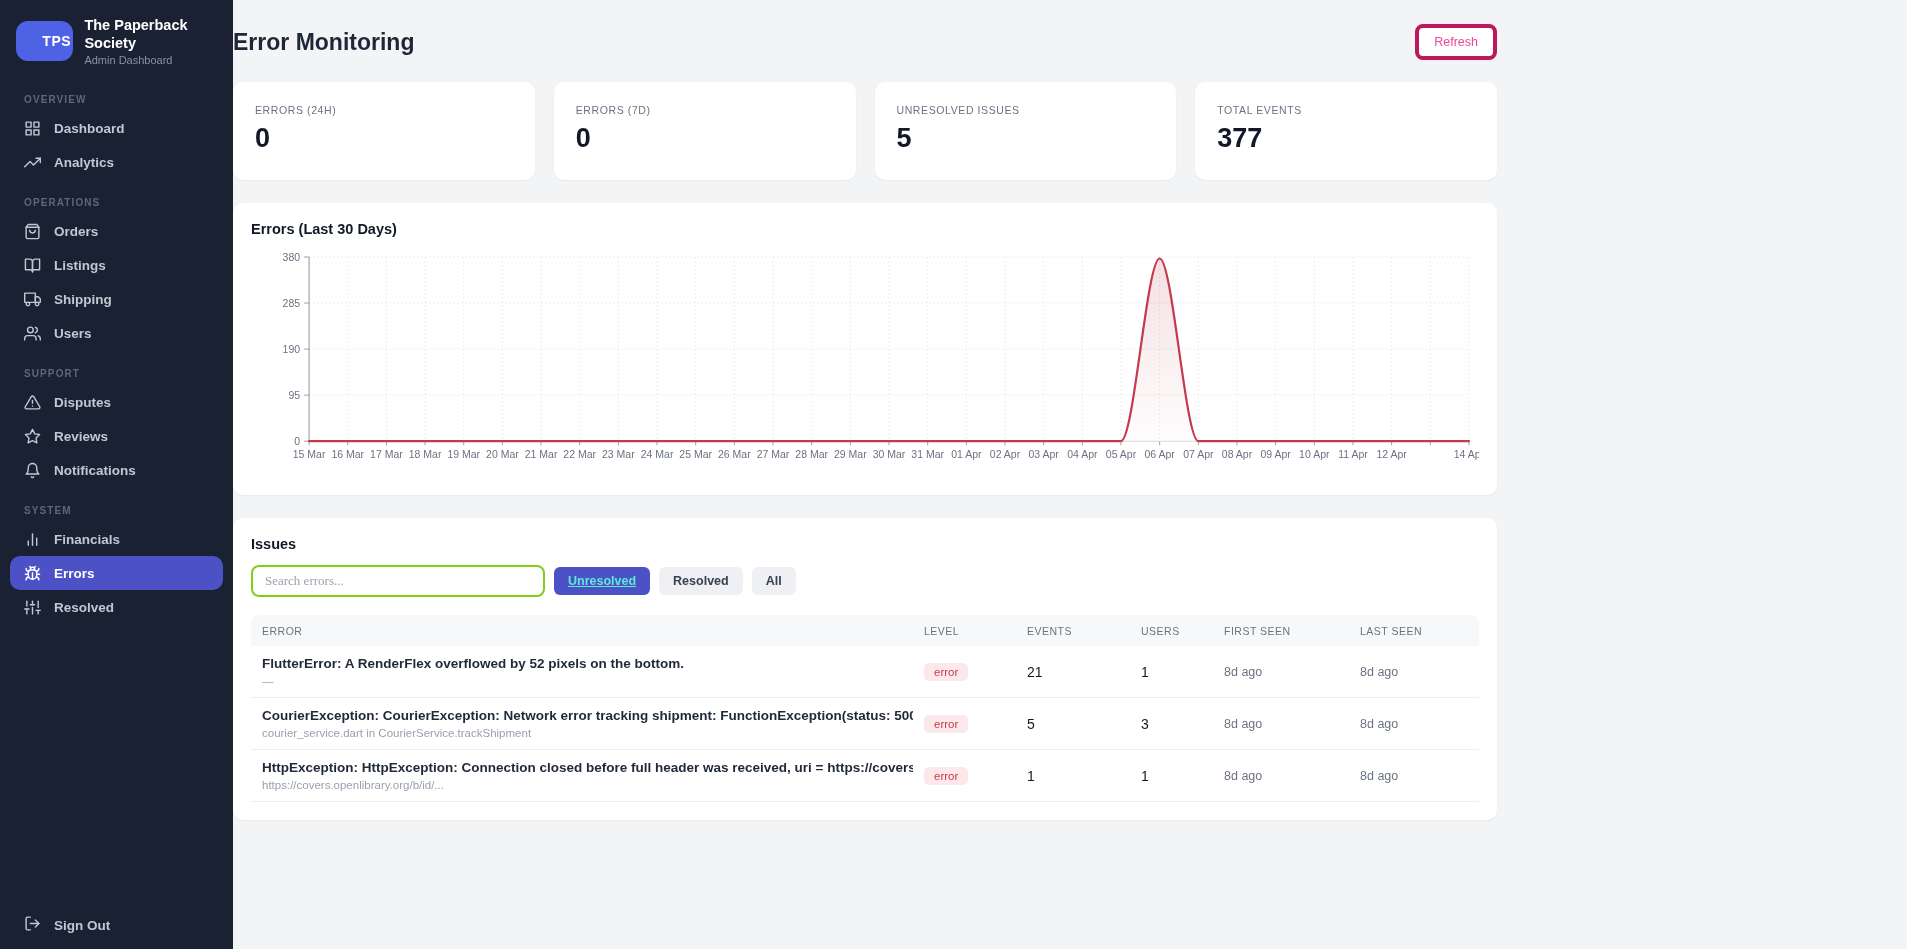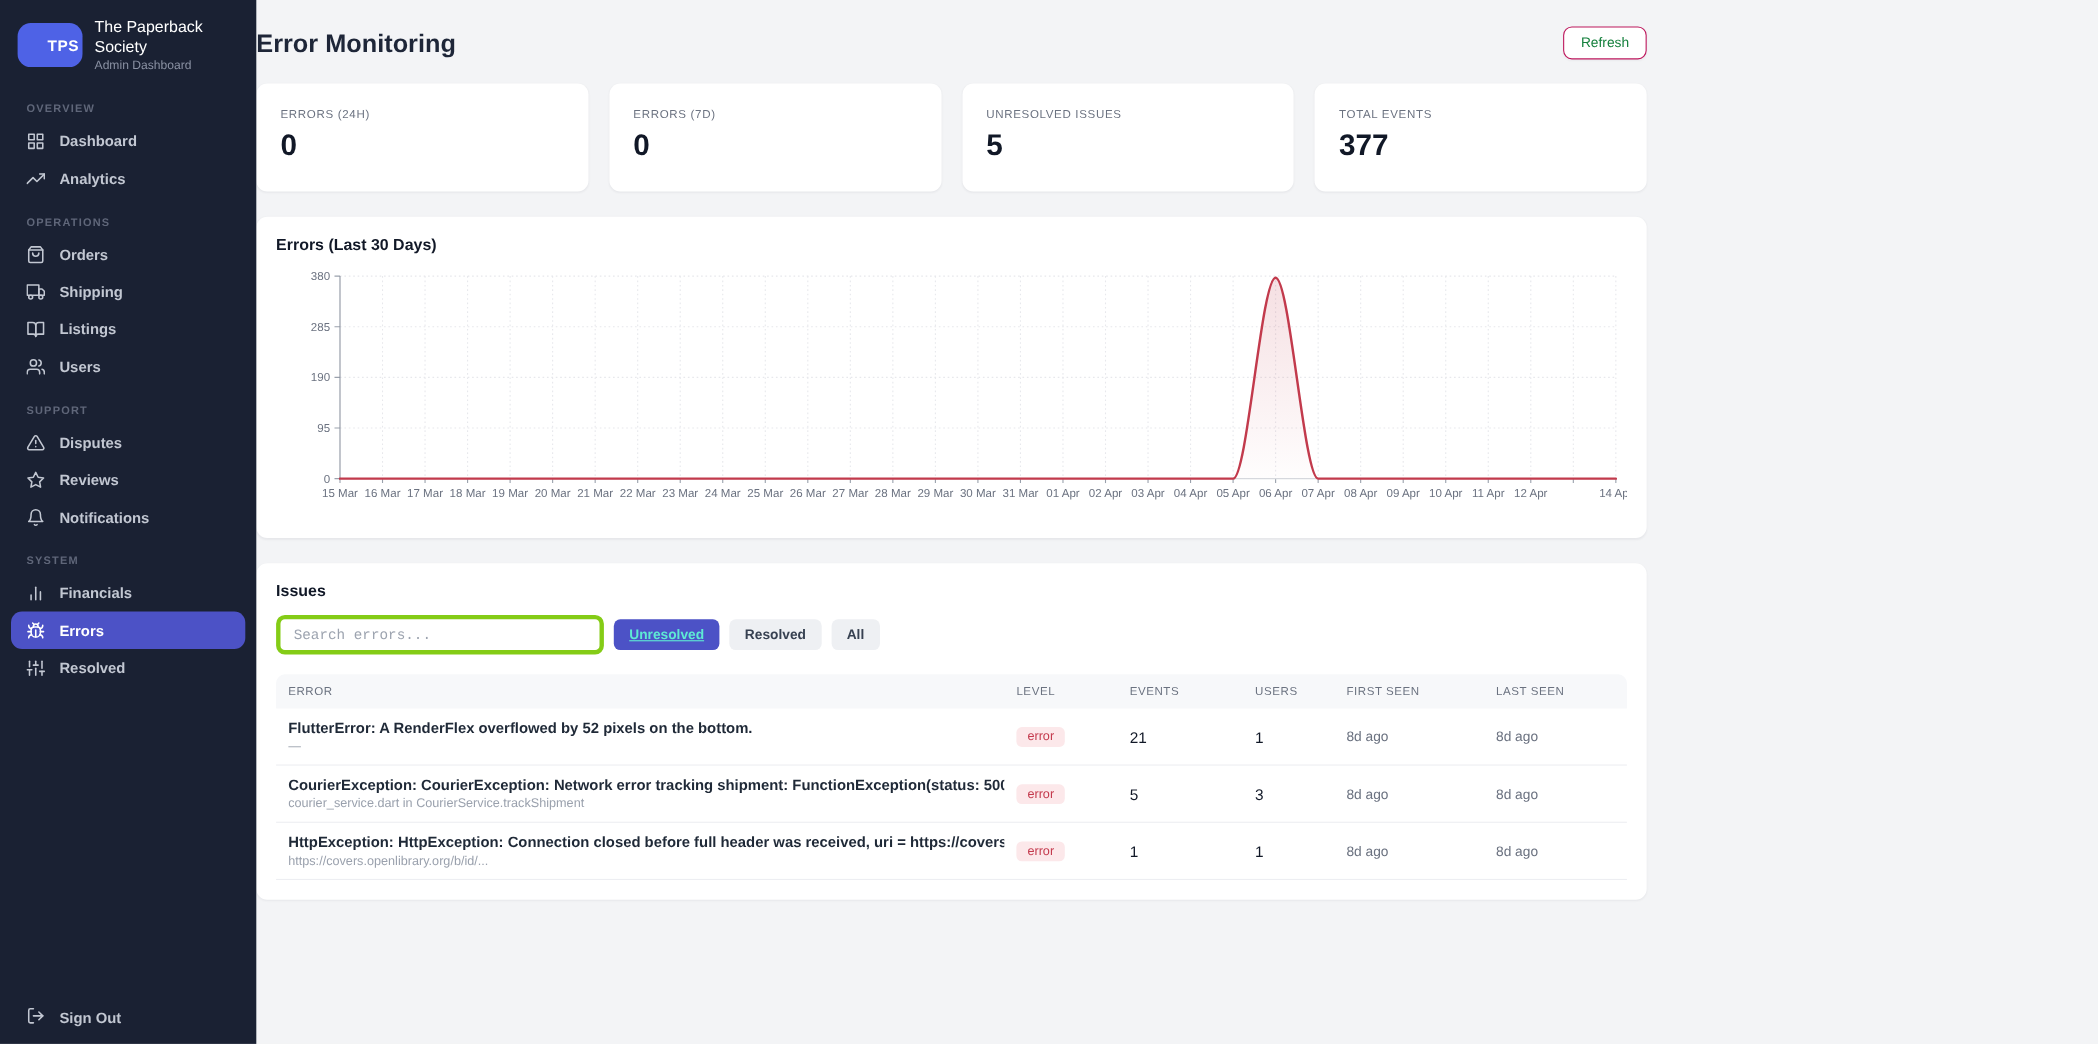--- a/index.html
+++ b/index.html
@@ -4,57 +4,57 @@
 <style>
   html,body{margin:0;padding:0;overflow:hidden;}
   body{width:1907px;height:949px;background:#f3f4f6;font-family:"Liberation Sans",sans-serif;color:#1f2937;}
   .app{display:flex;width:100%;height:100%;}
 
   
   .sidebar{width:233px;flex-shrink:0;background:#1a2133;color:#c2c7d2;position:relative;}
   .brand{display:flex;align-items:center;gap:11px;padding:16px 16px 10px 16px;}
   .logo{width:40px;height:40px;border-radius:12px;background:#4e62e6;color:#fff;font-weight:bold;
         font-size:14px;display:flex;align-items:center;justify-content:center;letter-spacing:.5px;padding-left:24px;}
-  .brand-name{font-size:14.5px;font-weight:normal;color:#fff;line-height:1.25;}
+  .brand-name{font-size:14.5px;font-weight:bold;color:#fff;line-height:1.25;}
   .brand-sub{font-size:11px;color:#8a91a3;margin-top:2px;}
   .nav-section{font-size:10px;letter-spacing:1.1px;color:#5f6679;font-weight:bold;
                margin:18px 0 6px 0;padding-left:24px;text-transform:uppercase;}
   .nav-item{display:flex;align-items:center;gap:13px;height:34px;margin:0 10px;padding:0 14px;
             border-radius:10px;font-size:13.5px;font-weight:600;color:#c2c7d2;cursor:pointer;}
   .nav-item .nav-icon{display:flex;align-items:center;}
   .nav-item svg{width:17px;height:17px;}
   .nav-item.active{background:#4c52c6;color:#fff;}
   .signout{position:absolute;left:24px;bottom:14px;display:flex;align-items:center;gap:13px;
            font-size:13.5px;font-weight:600;color:#c2c7d2;cursor:pointer;}
   .signout svg{width:17px;height:17px;}
 
   
   .main{flex:1;overflow:hidden;}
   .content{width:1264px;}
   .page-header{display:flex;align-items:center;justify-content:space-between;margin:24px 0 22px 0;}
   .page-title{font-size:23px;font-weight:bold;color:#1e2638;}
-  .btn-refresh{background:#fff;border:1px solid #be185d;border-radius:8px;padding:7px 15px;
-               font-size:12.5px;color:#15803d;font-family:inherit;cursor:pointer;
+  .btn-refresh{background:#fff;border:4px solid #be185d;border-radius:8px;padding:7px 15px;
+               font-size:12.5px;color:#ec4899;font-family:inherit;cursor:pointer;
                box-shadow:0 1px 2px rgba(16,24,40,.04);}
 
   .stats{display:grid;grid-template-columns:repeat(4,1fr);gap:19px;}
   .stat-card{background:#fff;border-radius:10px;padding:22px 22px 26px 22px;
              box-shadow:0 1px 2px rgba(16,24,40,.05);}
   .stat-label{font-size:10.5px;letter-spacing:.6px;color:#6b7280;text-transform:uppercase;}
   .stat-value{font-size:27px;font-weight:bold;color:#111827;margin-top:7px;}
 
   .card{background:#fff;border-radius:10px;box-shadow:0 1px 2px rgba(16,24,40,.05);}
   .chart-card{margin-top:23px;padding:18px 18px 12px 18px;height:262px;}
   .card-title{font-size:14.5px;font-weight:bold;color:#111827;}
   .chart-wrap{margin-top:8px;}
 
   .issues-card{margin-top:23px;padding:18px 18px 18px 18px;}
   .toolbar{display:flex;align-items:center;gap:9px;margin:13px 0 18px 0;}
-  .search-input{width:266px;height:28px;border:4px solid #84cc16;border-radius:8px;padding:0 12px;
-                font-size:13px;font-family:Liberation Mono, monospace;color:#1f2937;outline:none;}
+  .search-input{width:266px;height:28px;border:2px solid #84cc16;border-radius:8px;padding:0 12px;
+                font-size:13px;font-family:Liberation Serif, serif;color:#1f2937;outline:none;}
   .search-input::placeholder{color:#9ca3af;}
   .filter-btn{border:none;border-radius:6px;padding:7px 14px;font-size:12.5px;font-weight:600;
               font-family:inherit;background:#eef0f3;color:#374151;cursor:pointer;}
   .filter-btn.active{background:#4c52c6;color:#5eead4;text-decoration:underline;}
 
   .thead,.trow{display:grid;grid-template-columns:662px 103px 114px 83px 136px 1fr;align-items:center;}
   .thead{background:#f7f8fa;border-radius:8px 8px 0 0;height:31px;}
   .th{font-size:10.5px;letter-spacing:.5px;color:#6b7280;text-transform:uppercase;padding-left:11px;}
   .trow{border-bottom:1px solid #edeef2;padding:10px 0;min-height:31px;cursor:pointer;}
   .td{padding-left:11px;}
@@ -107,36 +107,36 @@
               <path d="M6 2 3 6v14a2 2 0 0 0 2 2h14a2 2 0 0 0 2-2V6l-3-4z"></path>
               <line x1="3" y1="6" x2="21" y2="6"></line>
               <path d="M16 10a4 4 0 0 1-8 0"></path>
             </svg>
           </span>
           <span class="nav-label">Orders</span>
         </div>
         <div class="nav-item">
           <span class="nav-icon">
             <svg viewBox="0 0 24 24" fill="none" stroke="currentColor" stroke-width="2" stroke-linecap="round" stroke-linejoin="round">
+              <path d="M2 3h6a4 4 0 0 1 4 4v14a3 3 0 0 0-3-3H2z"></path>
+              <path d="M22 3h-6a4 4 0 0 0-4 4v14a3 3 0 0 1 3-3h7z"></path>
+            </svg>
+          </span>
+          <span class="nav-label">Listings</span>
+        </div>
+        <div class="nav-item">
+          <span class="nav-icon">
+            <svg viewBox="0 0 24 24" fill="none" stroke="currentColor" stroke-width="2" stroke-linecap="round" stroke-linejoin="round">
               <rect x="1" y="3" width="15" height="13"></rect>
               <polygon points="16 8 20 8 23 11 23 16 16 16 16 8"></polygon>
               <circle cx="5.5" cy="18.5" r="2.5"></circle>
               <circle cx="18.5" cy="18.5" r="2.5"></circle>
             </svg>
           </span>
           <span class="nav-label">Shipping</span>
-        </div>
-        <div class="nav-item">
-          <span class="nav-icon">
-            <svg viewBox="0 0 24 24" fill="none" stroke="currentColor" stroke-width="2" stroke-linecap="round" stroke-linejoin="round">
-              <path d="M2 3h6a4 4 0 0 1 4 4v14a3 3 0 0 0-3-3H2z"></path>
-              <path d="M22 3h-6a4 4 0 0 0-4 4v14a3 3 0 0 1 3-3h7z"></path>
-            </svg>
-          </span>
-          <span class="nav-label">Listings</span>
         </div>
         <div class="nav-item">
           <span class="nav-icon">
             <svg viewBox="0 0 24 24" fill="none" stroke="currentColor" stroke-width="2" stroke-linecap="round" stroke-linejoin="round">
               <path d="M17 21v-2a4 4 0 0 0-4-4H5a4 4 0 0 0-4 4v2"></path>
               <circle cx="9" cy="7" r="4"></circle>
               <path d="M23 21v-2a4 4 0 0 0-3-3.87"></path>
               <path d="M16 3.13a4 4 0 0 1 0 7.75"></path>
             </svg>
           </span>

